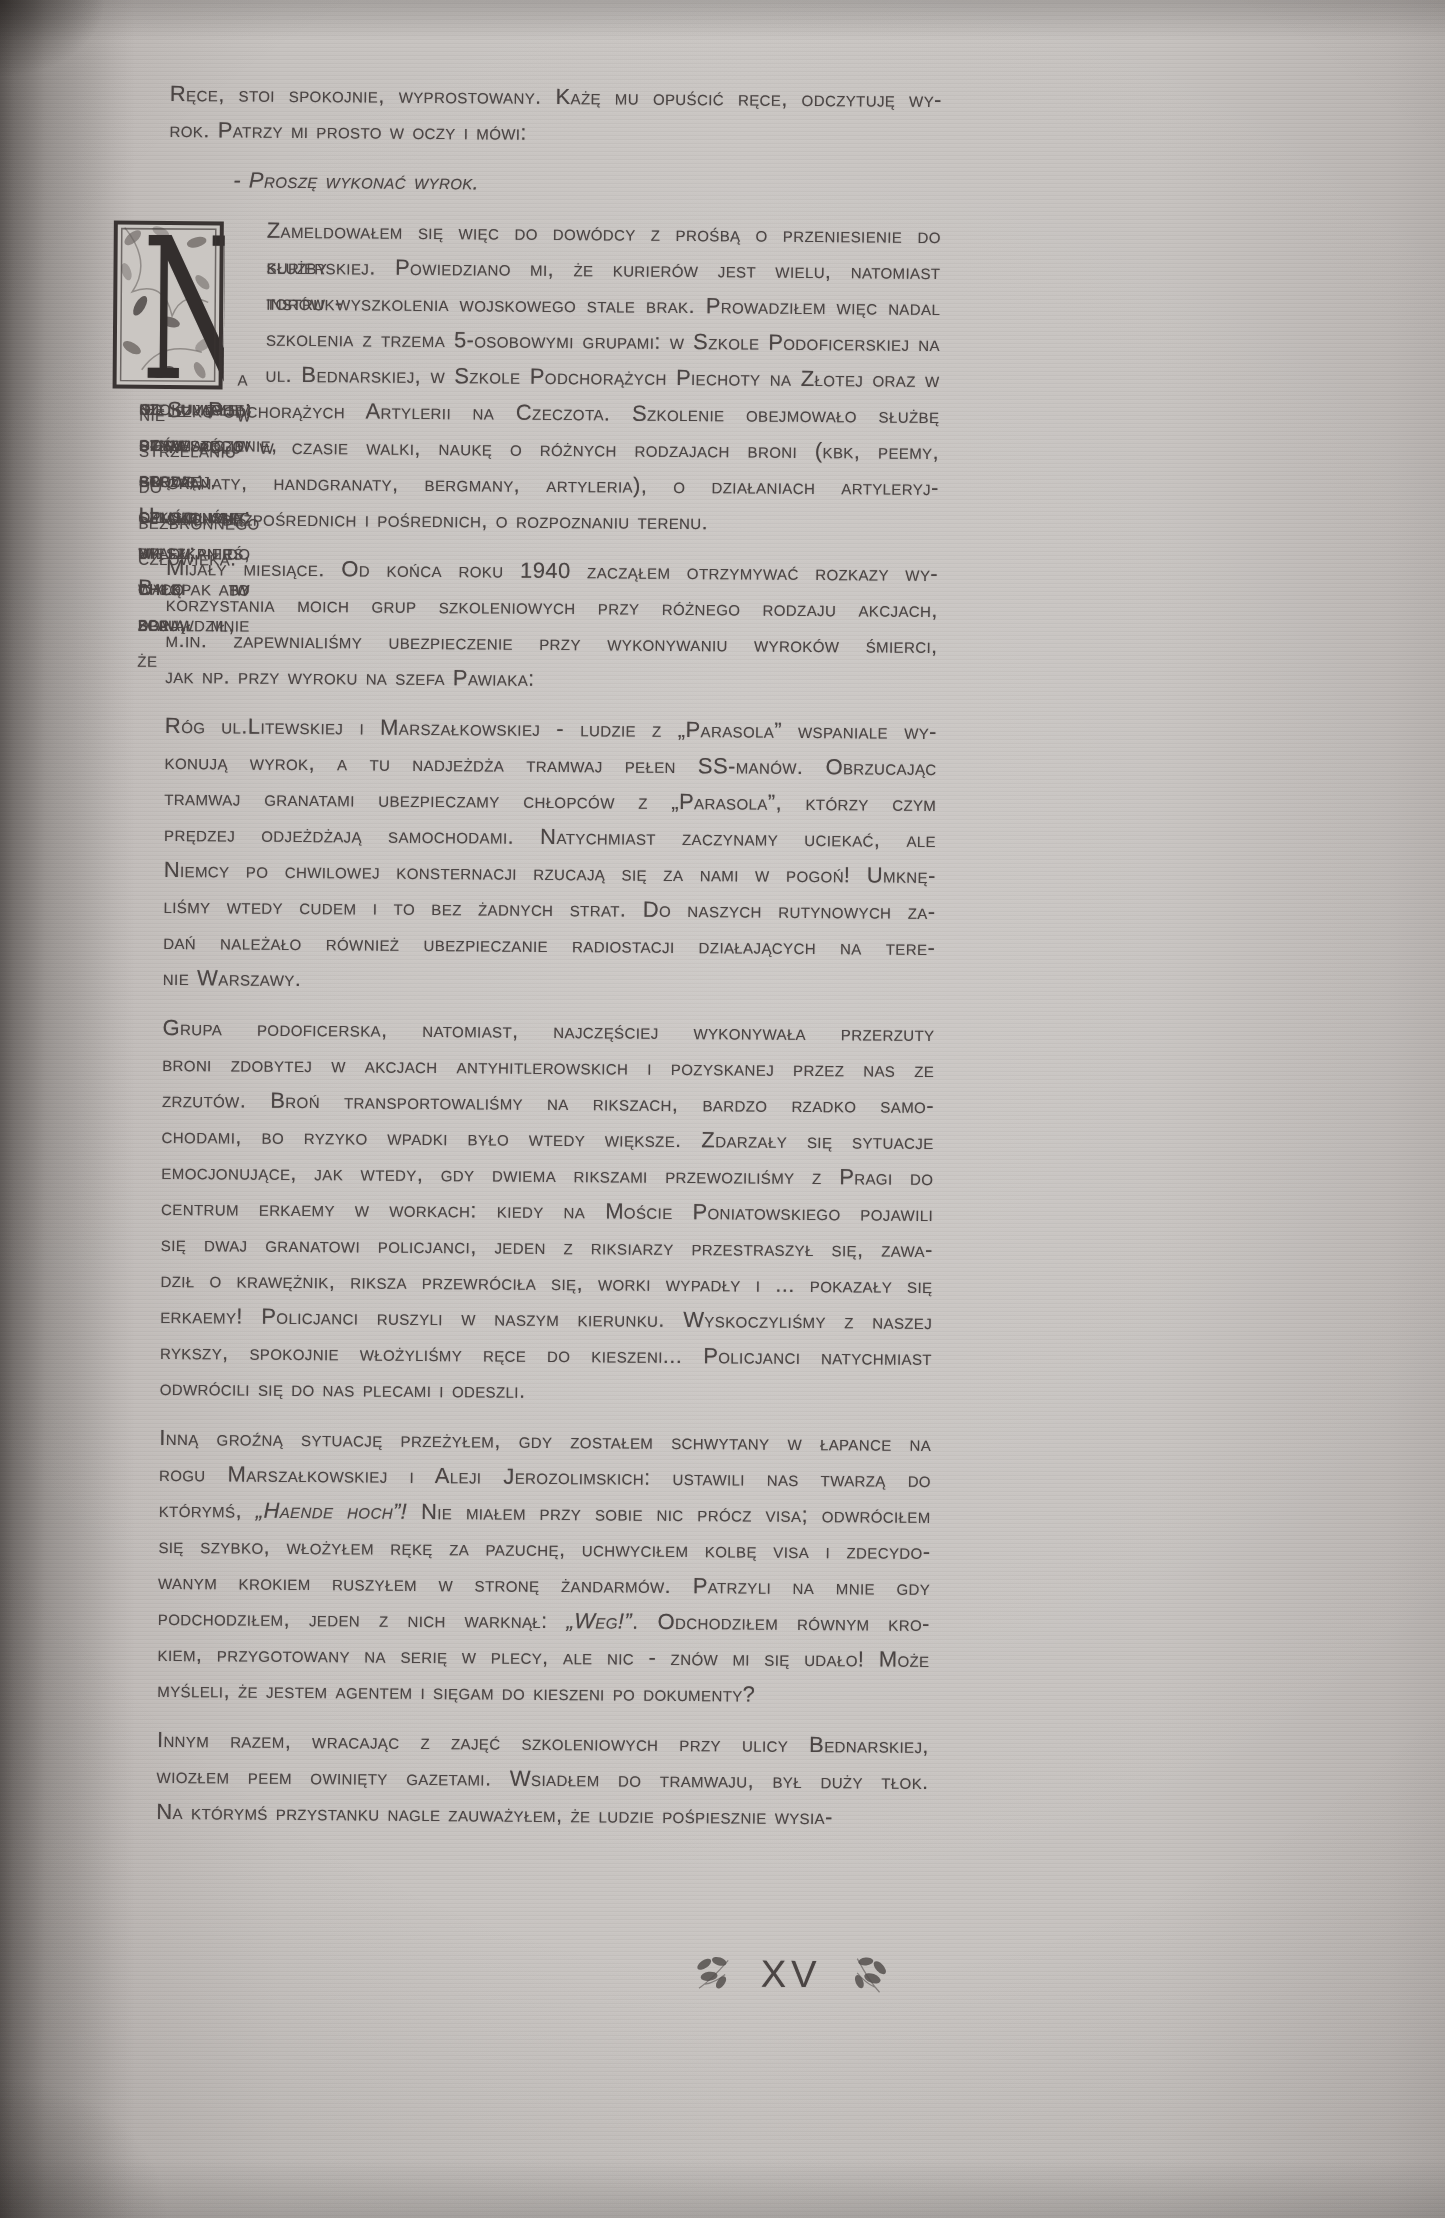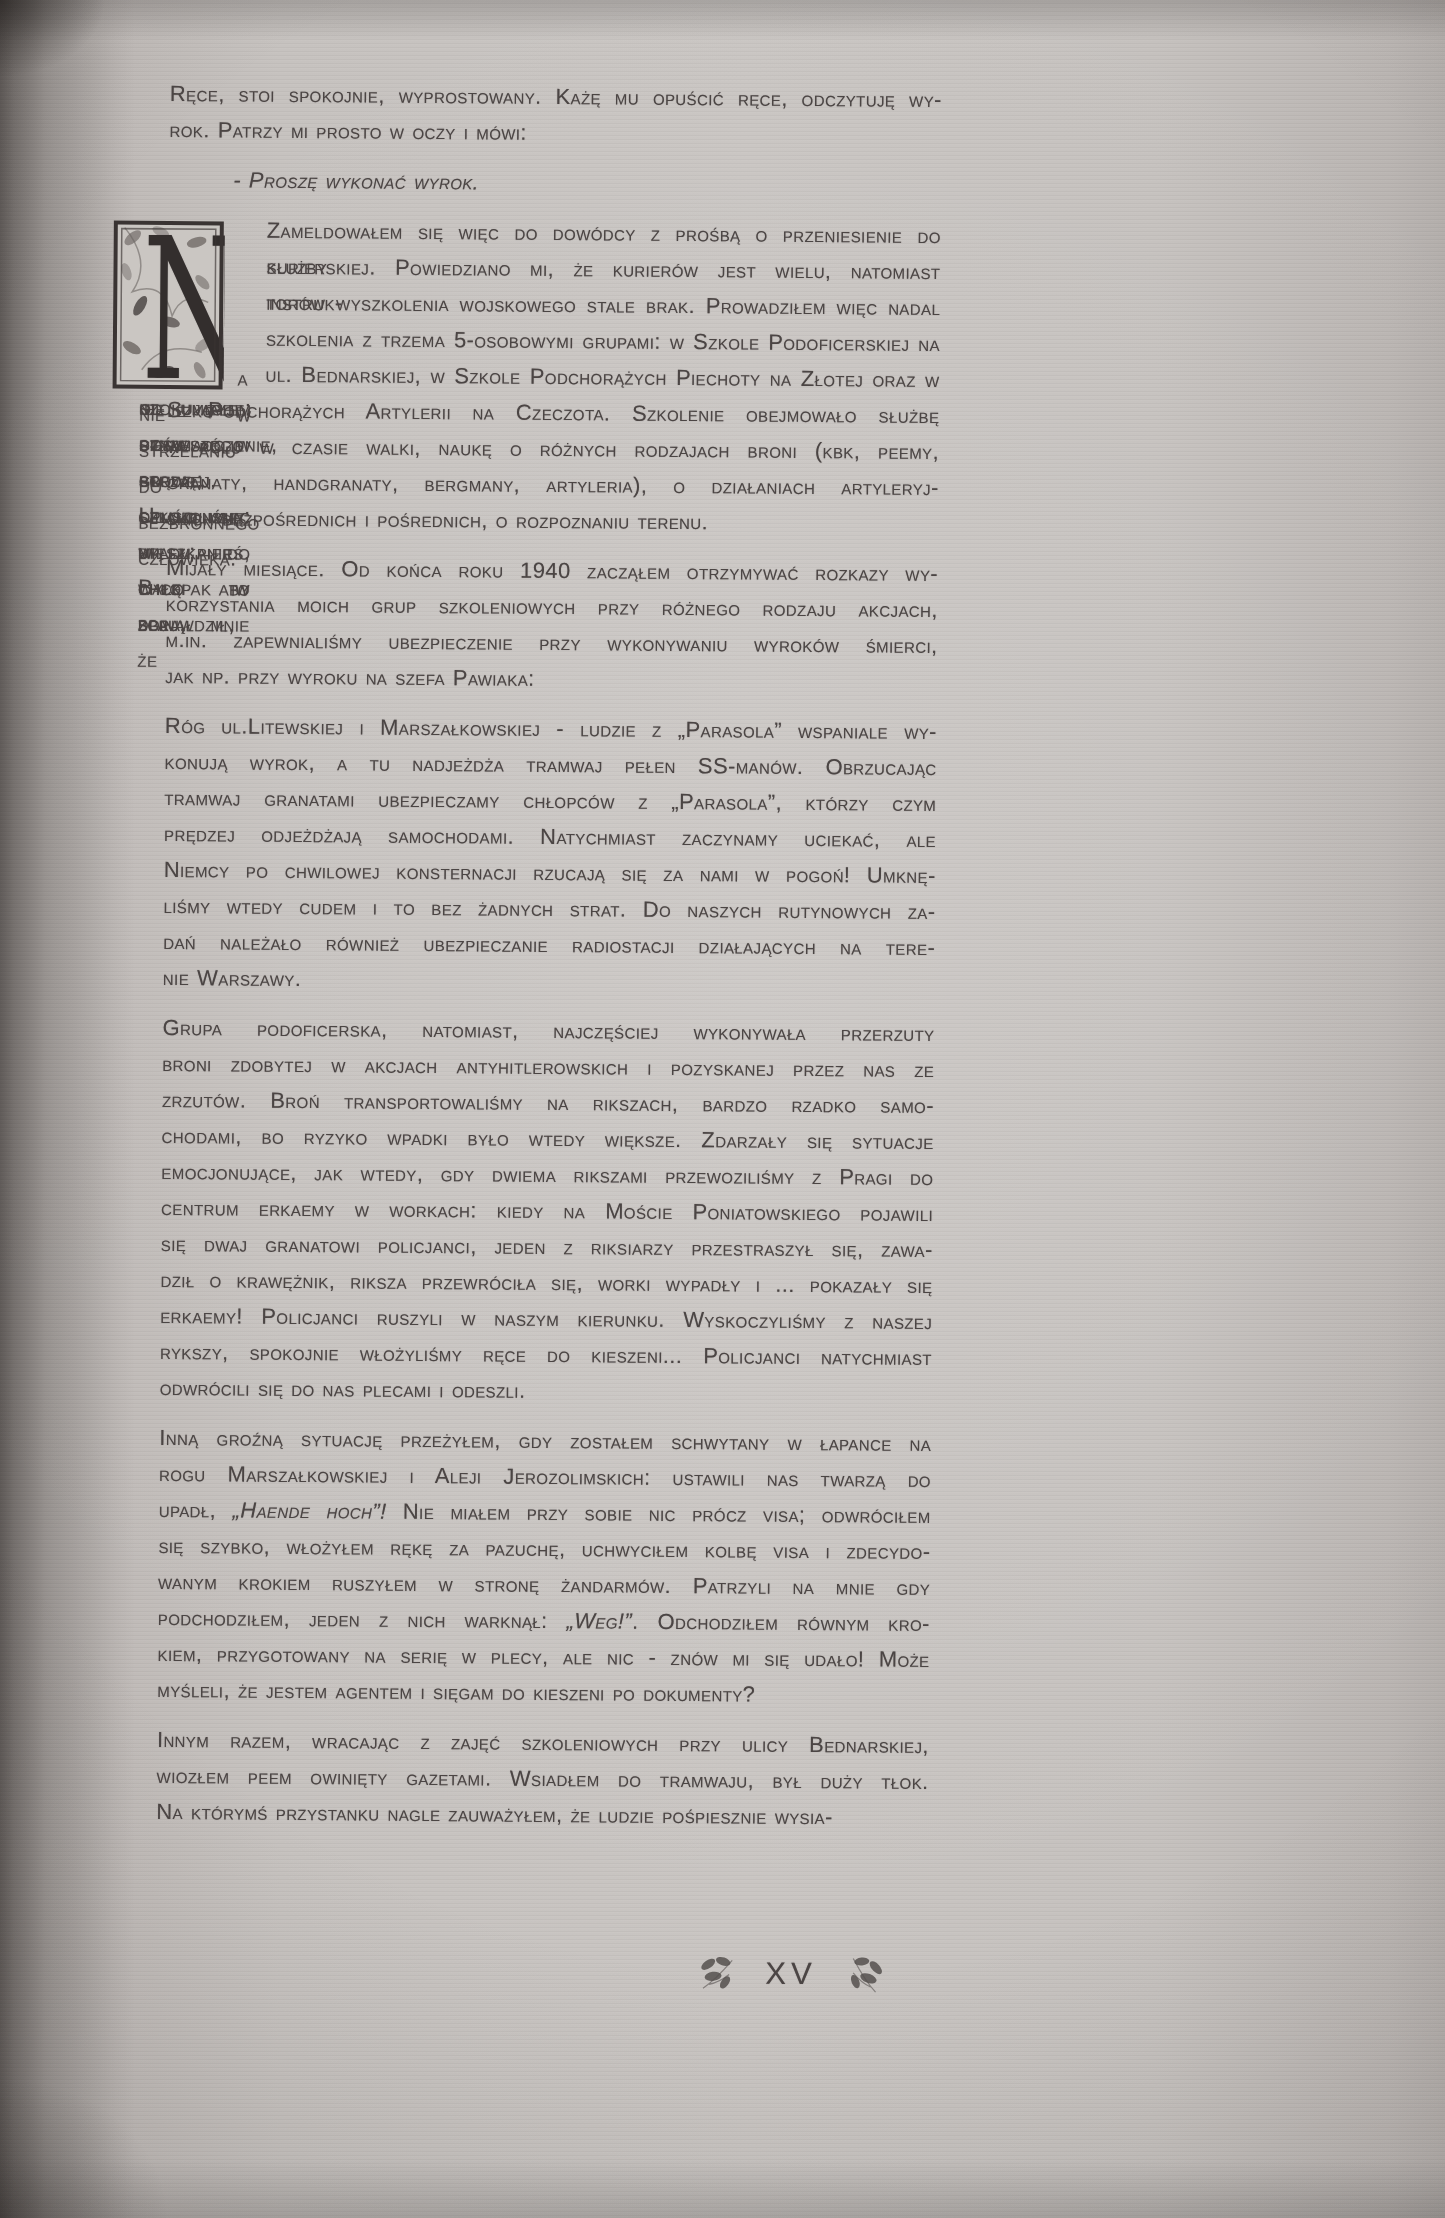--- a/index.html
+++ b/index.html
@@ -61,21 +61,21 @@
   }
   .dropcap svg{display:block;width:112px;height:170px;}
 
   
   .page-footer{
     margin-top:116px;height:46px;
     display:flex;align-items:center;justify-content:center;gap:30px;
     transform:translateX(250px);
   }
   .page-number{
-    font-size:31px;color:#4b4544;letter-spacing:5px;
+    font-size:38px;color:#4b4544;letter-spacing:5px;
     font-variant:normal;
     text-align:right;
   }
   .ornament{width:36px;height:38px;}
   .ornament.right{transform:rotate(12deg) scaleX(-1);}
 </style>
 </head>
 <body>
 
 <div>
@@ -158,21 +158,21 @@
         <div class="line"><span>centrum erkaemy w workach: kiedy na Moście Poniatowskiego pojawili</span></div>
         <div class="line"><span>się dwaj granatowi policjanci, jeden z riksiarzy przestraszył się, zawa-</span></div>
         <div class="line"><span>dził o krawężnik, riksza przewróciła się, worki wypadły i ... pokazały się</span></div>
         <div class="line"><span>erkaemy!  Policjanci ruszyli w naszym kierunku. Wyskoczyliśmy z naszej</span></div>
         <div class="line"><span>rykszy, spokojnie włożyliśmy ręce do kieszeni... Policjanci natychmiast</span></div>
         <div class="line lastline"><span>odwrócili się do nas plecami i odeszli.</span></div>
       </div>
       <div class="para plain">
         <div class="line"><span>Inną groźną sytuację przeżyłem, gdy zostałem schwytany w łapance na</span></div>
         <div class="line"><span>rogu Marszałkowskiej i Aleji Jerozolimskich: ustawili nas twarzą do</span></div>
-        <div class="line"><span>upadł, </span><span class="it">„Haende hoch”!</span><span> Nie miałem przy sobie nic prócz visa; odwróciłem</span></div>
+        <div class="line"><span>którymś, </span><span class="it">„Haende hoch”!</span><span> Nie miałem przy sobie nic prócz visa; odwróciłem</span></div>
         <div class="line"><span>się szybko, włożyłem rękę za pazuchę, uchwyciłem kolbę visa i zdecydo-</span></div>
         <div class="line"><span>wanym krokiem ruszyłem w stronę żandarmów. Patrzyli na mnie gdy</span></div>
         <div class="line"><span>podchodziłem, jeden z nich warknął: </span><span class="it">„Weg!”</span><span>. Odchodziłem równym kro-</span></div>
         <div class="line"><span>kiem, przygotowany na serię w plecy, ale nic - znów mi się udało! Może</span></div>
         <div class="line lastline"><span>myśleli, że jestem agentem i sięgam do kieszeni po dokumenty?</span></div>
       </div>
       <div class="para plain">
         <div class="line"><span>Innym razem, wracając z zajęć szkoleniowych przy ulicy Bednarskiej,</span></div>
         <div class="line"><span>wiozłem peem owinięty gazetami. Wsiadłem do tramwaju, był duży tłok.</span></div>
         <div class="line lastline"><span>Na którymś przystanku nagle zauważyłem, że ludzie pośpiesznie wysia-</span></div>

